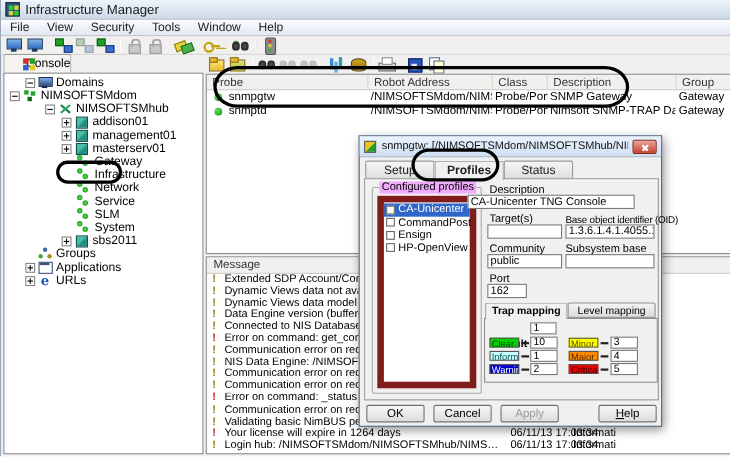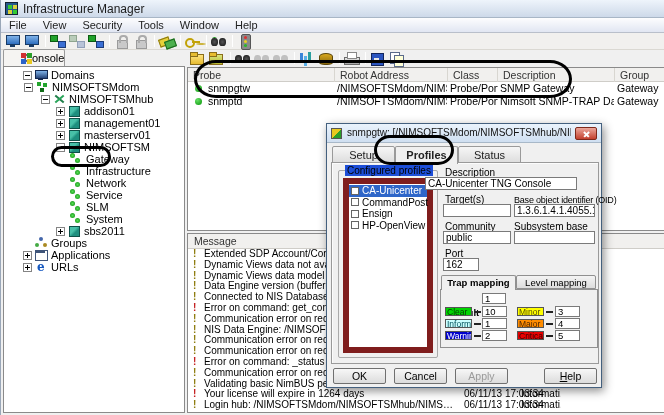--- a/index.html
+++ b/index.html
@@ -54,29 +54,29 @@
   .ic-print::before { content:""; position:absolute; left:1px; top:6px; width:14px; height:6px; background:linear-gradient(#e8e8e8,#a8a8a8); border:1px solid #6a6a6a; }
   .ic-print::after { content:""; position:absolute; left:4px; top:1px; width:8px; height:5px; background:#fff; border:1px solid #888; }
   .ic-save::before { content:""; position:absolute; left:2px; top:2px; width:11px; height:11px; background:#2b55c0; border:1px solid #12255c; }
   .ic-save::after { content:""; position:absolute; left:5px; top:7px; width:5px; height:5px; background:#e8e8e8; }
   .ic-copy::before { content:""; position:absolute; left:2px; top:1px; width:8px; height:10px; background:#fff; border:1px solid #5a6a8a; }
   .ic-copy::after { content:""; position:absolute; left:6px; top:4px; width:8px; height:10px; background:#ffffd8; border:1px solid #5a6a8a; }
 
   
   #console-tab { position:absolute; left:2px; top:49px; width:62px; height:17px;
     background:#f5f4f2; border:1px solid #9a9a9a; border-bottom:none; border-radius:2px 2px 0 0;
-    display:flex; align-items:center; font-size:11px; padding-left:17px; }
+    display:flex; align-items:center; font-size:11px; padding-left:17px;justify-content:flex-end; }
   #console-tab .ci { width:13px; height:12px; position:relative; margin-right:3px; }
   #console-tab .ci::before { content:""; position:absolute; left:0; top:1px; width:5px; height:5px; background:#d03030; box-shadow:6px 0 0 #2a9e2a, 0 6px 0 #2a62c8, 6px 6px 0 #e8c820; }
 
   
   #tree-panel { position:absolute; left:2px; top:66px; width:182px; height:347px;
     background:#fff; border:1px solid #8a8a8a; overflow:hidden; padding-top:2px; }
   .trow { display:flex; align-items:center; height:12px; font-size:11px; white-space:nowrap; }
-  .lv0 { padding-left:19px; } .lv1 { padding-left:20px; } .lv2 { padding-left:37px; }
+  .lv0 { padding-left:19px; } .lv1 { padding-left:5px; } .lv2 { padding-left:37px; }
   .lv3 { padding-left:52px; } .lv4 { padding-left:66px; }
   .exp { width:9px; height:9px; border:1px solid #848484; background:#fff; position:relative; margin-right:3px; flex:none; }
   .exp::before { content:""; position:absolute; left:1px; top:3px; width:5px; height:1px; background:#000; }
   .exp.plus::after { content:""; position:absolute; left:3px; top:1px; width:1px; height:5px; background:#000; }
   .exp.spacer { visibility:hidden; }
   .tic { width:13px; height:12px; position:relative; margin-right:3px; flex:none; }
   .tlbl { color:#000; }
   .ic-domains::before { content:""; position:absolute; left:0; top:1px; width:11px; height:7px; background:linear-gradient(#7fb2e8,#28477c); border:1px solid #142850; }
   .ic-domains::after { content:""; position:absolute; left:3px; top:9px; width:5px; height:2px; background:#142850; }
   .ic-domain::before { content:""; position:absolute; left:1px; top:1px; width:4px; height:4px; background:#23a52d; box-shadow:6px 1px 0 #23a52d, 3px 6px 0 #0e6b16; }
@@ -134,21 +134,21 @@
   .dtab { position:absolute; top:22px; width:63px; height:17px; font-size:11px; text-align:center;
     line-height:17px; background:linear-gradient(#f6f6f6,#dedede); border:1px solid #9a9a9a;
     border-radius:2px 2px 0 0; color:#222; }
   #tab-setup { left:5px; } #tab-profiles { left:68px; background:#f0f0f0; font-weight:bold;
     height:18px; z-index:2; border-bottom:none; } #tab-status { left:131px; }
   #tab-page { position:absolute; left:4px; top:38px; width:268px; height:202px;
     border:1px solid #9a9a9a; background:#f0f0f0; box-shadow:inset 1px 1px 0 #fcfcfc; }
 
   #profiles-group { position:absolute; left:6px; top:7px; width:100px; height:188px;
     border:1px solid #aaa; border-radius:2px; }
-  #profiles-group-label { position:absolute; left:6px; top:-6px; background:#1d4ed8;
+  #profiles-group-label { position:absolute; left:6px; top:-6px; background:#f0abfc;
     font-size:10px; padding:0 2px; white-space:nowrap; }
   #profiles-list { position:absolute; left:4px; top:7px; width:90px; height:175px;
     background:#fff; border:6px solid #7f1d1d; padding-top:1px; }
   .pitem { display:flex; align-items:center; height:11.5px; font-size:10px; white-space:nowrap; }
   .pitem .cb { width:8px; height:8px; background:#fff; border:1px solid #666; margin:0 3px 0 2px; flex:none; }
   .pitem.sel { background:#2e66c9; color:#fff; }
 
   .flabel { position:absolute; font-size:10px; color:#000; white-space:nowrap; }
   .fsmall { font-size:9px; letter-spacing:-0.2px; }
   .finput { position:absolute; background:#fff; border:1px solid #7a7a7a; font-size:10px;
@@ -262,25 +262,20 @@
       </div>
     <div class="trow lv3">
         <span class="exp plus"></span>
         <span class="tic ic-robot"></span>
         <span class="tlbl">management01</span>
       </div>
     <div class="trow lv3">
         <span class="exp plus"></span>
         <span class="tic ic-robot"></span>
         <span class="tlbl">masterserv01</span>
-      </div>
-    <div class="trow lv3">
-        <span class="exp"></span>
-        <span class="tic ic-robot"></span>
-        <span class="tlbl">NIMSOFTSM</span>
       </div>
     <div class="trow lv4">
         <span class="tic ic-pgroup"></span>
         <span class="tlbl">Gateway</span>
       </div>
     <div class="trow lv4">
         <span class="tic ic-pgroup"></span>
         <span class="tlbl">Infrastructure</span>
       </div>
     <div class="trow lv4">

